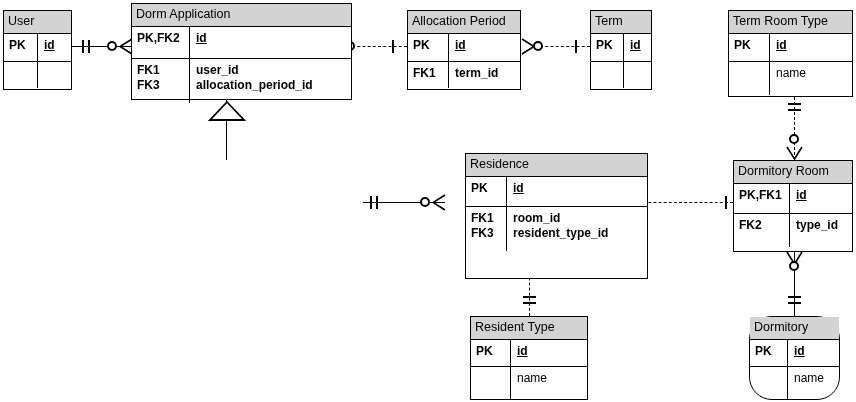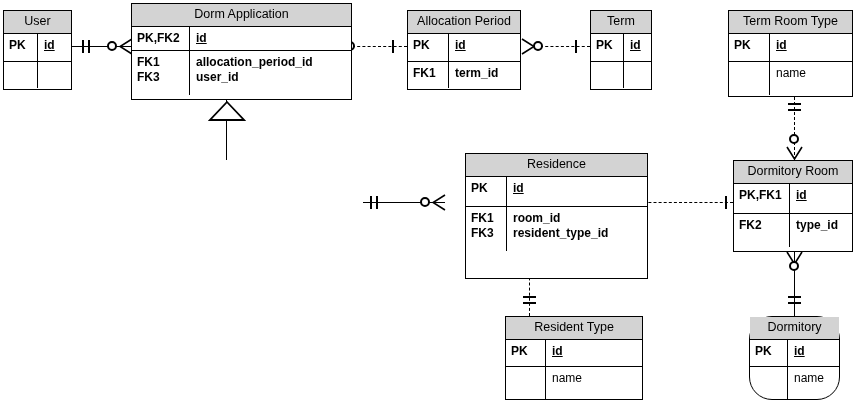--- a/index.html
+++ b/index.html
@@ -22,21 +22,20 @@
     position: absolute;
     box-sizing: border-box;
     border: 1.5px solid #000000;
     background: #ffffff;
     z-index: 5;
   }
   .ent-title {
     box-sizing: border-box;
     background: #d3d3d3;
     border-bottom: 1.5px solid #000000;
-    text-align: center;
     font-size: 12.5px;
     color: #000000;
     line-height: 1.1;
     padding: 4px 4px 4px 4px;
     white-space: nowrap;
     overflow: hidden;
   }
   .ent-section {
     box-sizing: border-box;
     display: flex;
@@ -213,36 +212,36 @@
       </div>
     </div>
     <div class="ent-section" style="height:26px;">
       <div class="key-col" style="width:34px;"></div>
       <div class="attr-col"></div>
     </div>
   </div>
 
   <div class="entity" style="left:131px; top:3px; width:221px; height:97px;">
     <div class="ent-title">Dorm Application</div>
-    <div class="ent-section divider" style="height:24px;">
+    <div class="ent-section divider" style="height:32px;">
       <div class="key-col" style="width:58px;">
         <span class="key-line">PK,FK2</span>
       </div>
       <div class="attr-col">
         <span class="attr-line pk-attr">id</span>
       </div>
     </div>
     <div class="ent-section" style="height:44px;">
       <div class="key-col" style="width:58px;">
         <span class="key-line">FK1</span>
         <span class="key-line">FK3</span>
       </div>
       <div class="attr-col">
+        <span class="attr-line fk-attr">user_id</span>
         <span class="attr-line fk-attr">allocation_period_id</span>
-        <span class="attr-line fk-attr">user_id</span>
       </div>
     </div>
   </div>
 
   <div class="entity" style="left:407px; top:10px; width:114px; height:80px;">
     <div class="ent-title">Allocation Period</div>
     <div class="ent-section divider" style="height:28px;">
       <div class="key-col" style="width:41px;">
         <span class="key-line">PK</span>
       </div>
@@ -330,21 +329,21 @@
     <div class="ent-section" style="height:33px;">
       <div class="key-col" style="width:56px;">
         <span class="key-line">FK2</span>
       </div>
       <div class="attr-col">
         <span class="attr-line fk-attr">type_id</span>
       </div>
     </div>
   </div>
 
-  <div class="entity" style="left:470px; top:316px; width:138px; height:84px;margin-left:35px;">
+  <div class="entity" style="left:470px; top:316px; width:118px; height:84px;">
     <div class="ent-title">Resident Type</div>
     <div class="ent-section divider" style="height:27px;">
       <div class="key-col" style="width:40px;">
         <span class="key-line">PK</span>
       </div>
       <div class="attr-col">
         <span class="attr-line pk-attr">id</span>
       </div>
     </div>
     <div class="ent-section" style="height:32px;">

